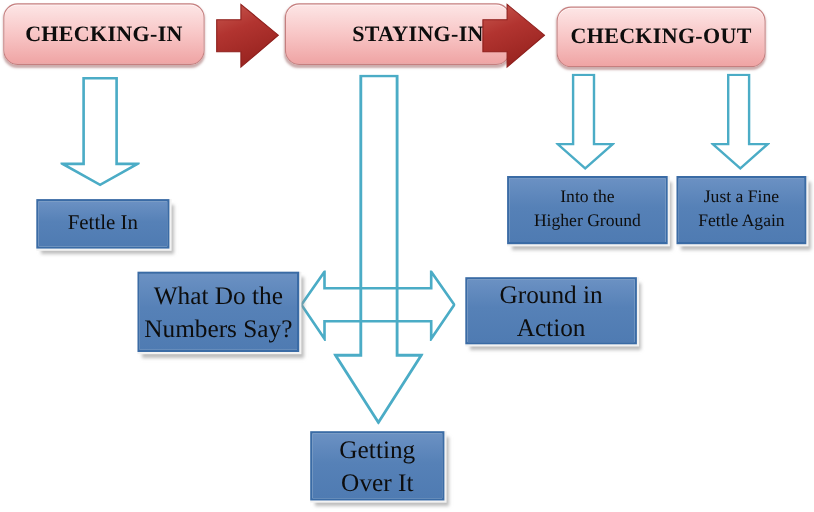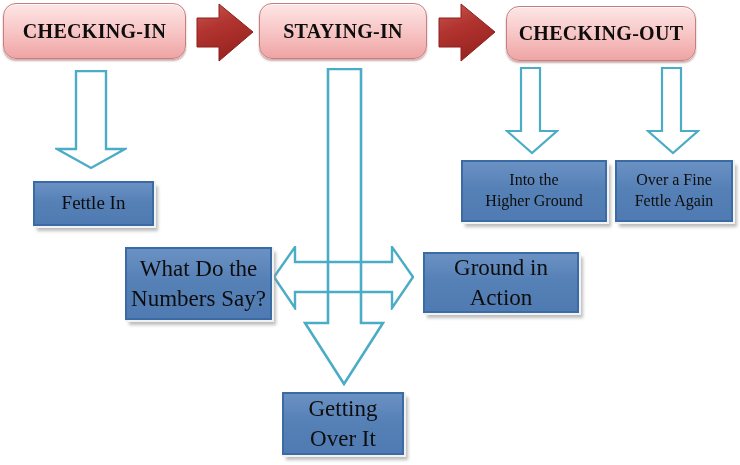--- a/index.html
+++ b/index.html
@@ -65,21 +65,21 @@
   </svg>
 
   <div class="abs stage" style="left:3px; top:3px; width:181px; height:54px;">CHECKING-IN</div>
 
   <div class="abs" style="left:196px; top:2px;">
     <svg width="58" height="61" viewBox="0 0 58 61">
       <polygon points="1,16 23,16 23,2 57,30 23,59 23,45 1,45" fill="url(#redg)" stroke="#8e1f1c" stroke-width="1"></polygon>
     </svg>
   </div>
 
-  <div class="abs stage" style="left:259px; top:3px; width:166px; height:54px;">STAYING-IN</div>
+  <div class="abs stage" style="left:259px; top:3px; width:166px; height:54px;padding-left:37px;">STAYING-IN</div>
 
   <div class="abs" style="left:438px; top:2px;">
     <svg width="58" height="61" viewBox="0 0 58 61">
       <polygon points="1,16 23,16 23,2 57,30 23,59 23,45 1,45" fill="url(#redg)" stroke="#8e1f1c" stroke-width="1"></polygon>
     </svg>
   </div>
 
   <div class="abs stage" style="left:506px; top:6px; width:188px; height:53px;">CHECKING-OUT</div>
 
   <div class="abs" style="left:55px; top:70px;">
@@ -119,16 +119,16 @@
 
   <div class="abs" style="left:646px; top:67px;">
     <svg width="54" height="88" viewBox="0 0 54 88">
       <polygon points="16,1 35,1 35,64 52,64 27,86 2,64 16,64" fill="#ffffff" stroke="#4bacc6" stroke-width="2.2"></polygon>
     </svg>
   </div>
 
   <div class="abs node fs16" style="left:461px; top:160px; width:142px; height:58px;">Into the
 Higher Ground</div>
 
-  <div class="abs node fs16" style="left:615px; top:160px; width:114px; height:58px;">Over a Fine
+  <div class="abs node fs16" style="left:615px; top:160px; width:114px; height:58px;">Just a Fine
 Fettle Again</div>
 
 </div>
 
 </body></html>

